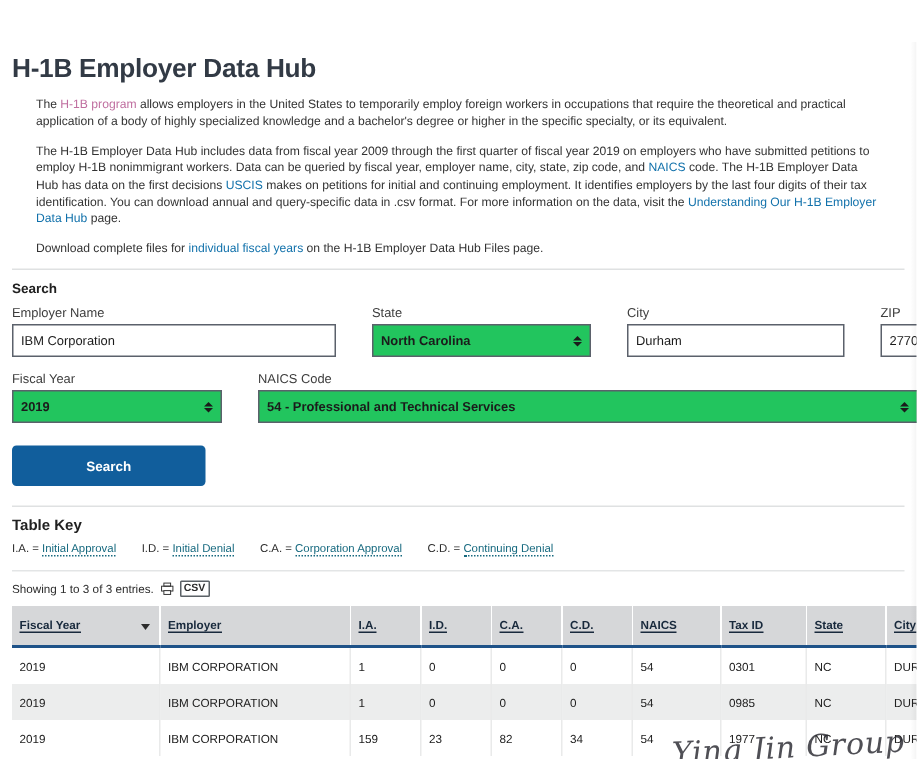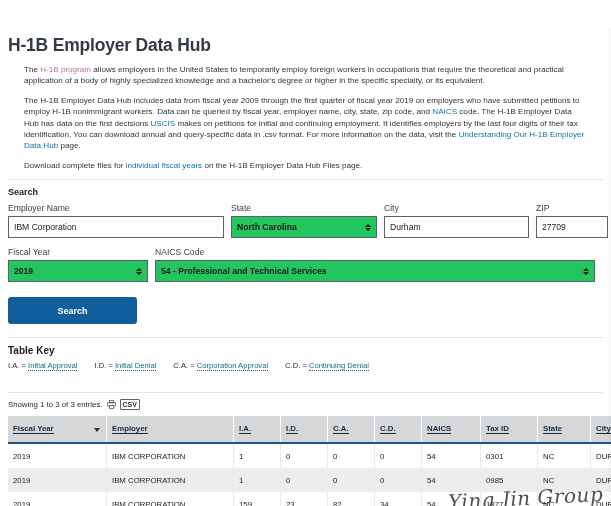--- a/index.html
+++ b/index.html
@@ -64,21 +64,21 @@
     padding: 0 8px;
   }
   .search-heading {
     font-size: 9px;
     font-weight: bold;
     color: #212121;
     margin: 7px 0 6px 0;
   }
   .field-row {
     display: flex;
-    gap: 7px;
+    gap: 24px;
     margin-bottom: 9px;
   }
   .field {
     display: flex;
     flex-direction: column;
   }
   .field-label {
     font-size: 8.6px;
     color: #3d3d3d;
     margin-bottom: 3px;
@@ -166,21 +166,21 @@
     font-size: 10px;
     font-weight: bold;
     color: #212121;
     margin-bottom: 5px;
   }
   .table-key-row {
     display: flex;
     gap: 17px;
     font-size: 7.6px;
     color: #2c2c2c;
-    padding-bottom: 22px;
+    padding-bottom: 10px;
     border-bottom: 1px solid #e3e5e6;
   }
   .key-item .abbr { color: #2c2c2c; }
   .key-item a.keylnk {
     color: #16697f;
     text-decoration: none;
     border-bottom: 1px dotted #16697f;
   }
   .showing-row {
     display: flex;

